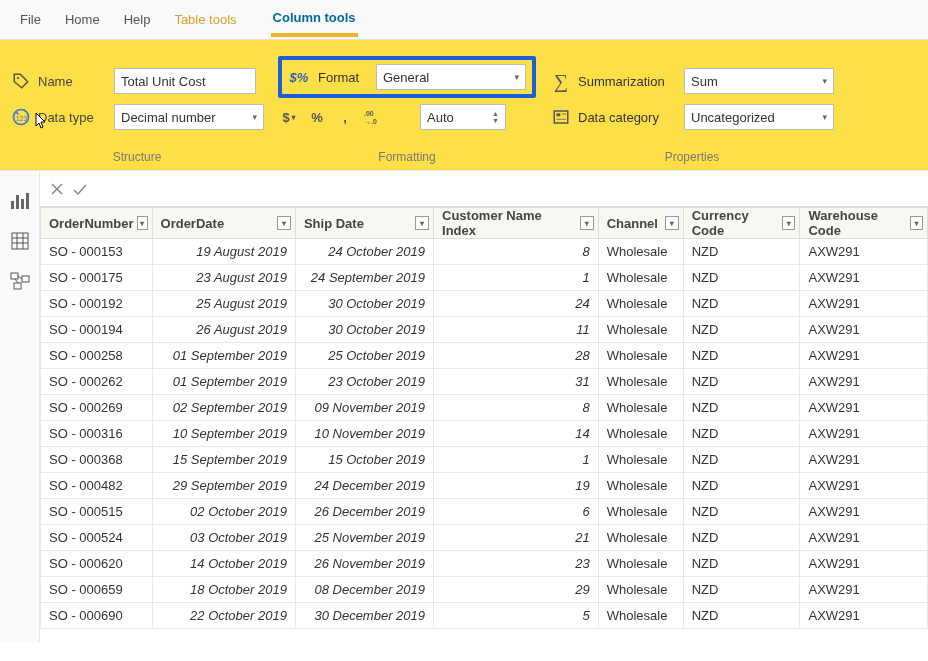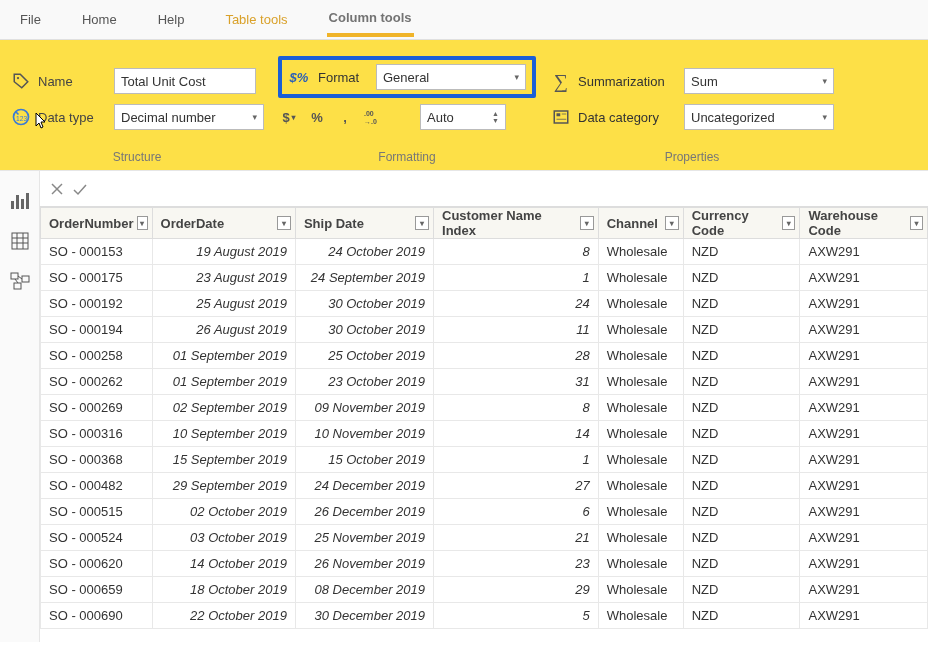--- a/index.html
+++ b/index.html
@@ -1,20 +1,20 @@
 <!DOCTYPE html>
 <html><head>
   <meta charset="utf-8">
   <style>
     * { margin:0; padding:0; box-sizing:border-box; font-family:"Segoe UI",sans-serif; }
     body { width:928px; height:661px; background:#fff; overflow:hidden; font-size:13px; color:#333; }
-    .menu { height:40px; border-bottom:1px solid #e0e0e0; display:flex; align-items:center; padding:0 18px; gap:37px; background:#f9f9f9;}
+    .menu { height:40px; border-bottom:1px solid #e0e0e0; display:flex; align-items:center; padding:0 18px; gap:20px; background:#f9f9f9;}
     .menu-item { cursor:pointer; color:#555; padding:8px 2px; }
     .menu-item.tool { color:#d9a12a; }
-    .menu-item.active { color:#737373; border-bottom:4px solid #f0b429; font-weight:600;}
+    .menu-item.active { color:#0369a1; border-bottom:4px solid #f0b429; font-weight:600;margin-left:12px;}
     .ribbon { display:flex; align-items:flex-end; padding:16px 10px 0 10px; gap:14px; background:#fde047; border-bottom:1px solid #e6e6e6;}
     .group { display:flex; flex-direction:column; }
     .group-title { color:#777; font-size:12px; text-align:center; margin-top:10px; margin-bottom:6px;}
     .row { display:flex; align-items:center; gap:6px; margin-bottom:10px; }
     .icon-slot { width:22px; height:22px; display:flex; align-items:center; justify-content:center; color:#555; }
     .label { width:70px; color:#444;}
     .field { height:26px; border:1px solid #bbb; background:#fff; padding:0 6px; display:flex; align-items:center; justify-content:space-between; gap:6px;}
     .field .dd { font-size:9px; color:#666;}
     .highlight { border:4px solid #1a5fd6; padding:4px 6px; display:flex; align-items:center; gap:8px; border-radius:2px;}
     .mini-btn { width:22px; height:22px; display:flex; align-items:center; justify-content:center; color:#555; font-weight:600; border-radius:2px;}
@@ -328,21 +328,21 @@
             <td class="date">15 October 2019</td>
             <td class="num">1</td>
             <td>Wholesale</td>
             <td>NZD</td>
             <td>AXW291</td>
           </tr>
           <tr>
             <td>SO - 000482</td>
             <td class="date">29 September 2019</td>
             <td class="date">24 December 2019</td>
-            <td class="num">27</td>
+            <td class="num">19</td>
             <td>Wholesale</td>
             <td>NZD</td>
             <td>AXW291</td>
           </tr>
           <tr>
             <td>SO - 000515</td>
             <td class="date">02 October 2019</td>
             <td class="date">26 December 2019</td>
             <td class="num">6</td>
             <td>Wholesale</td>

